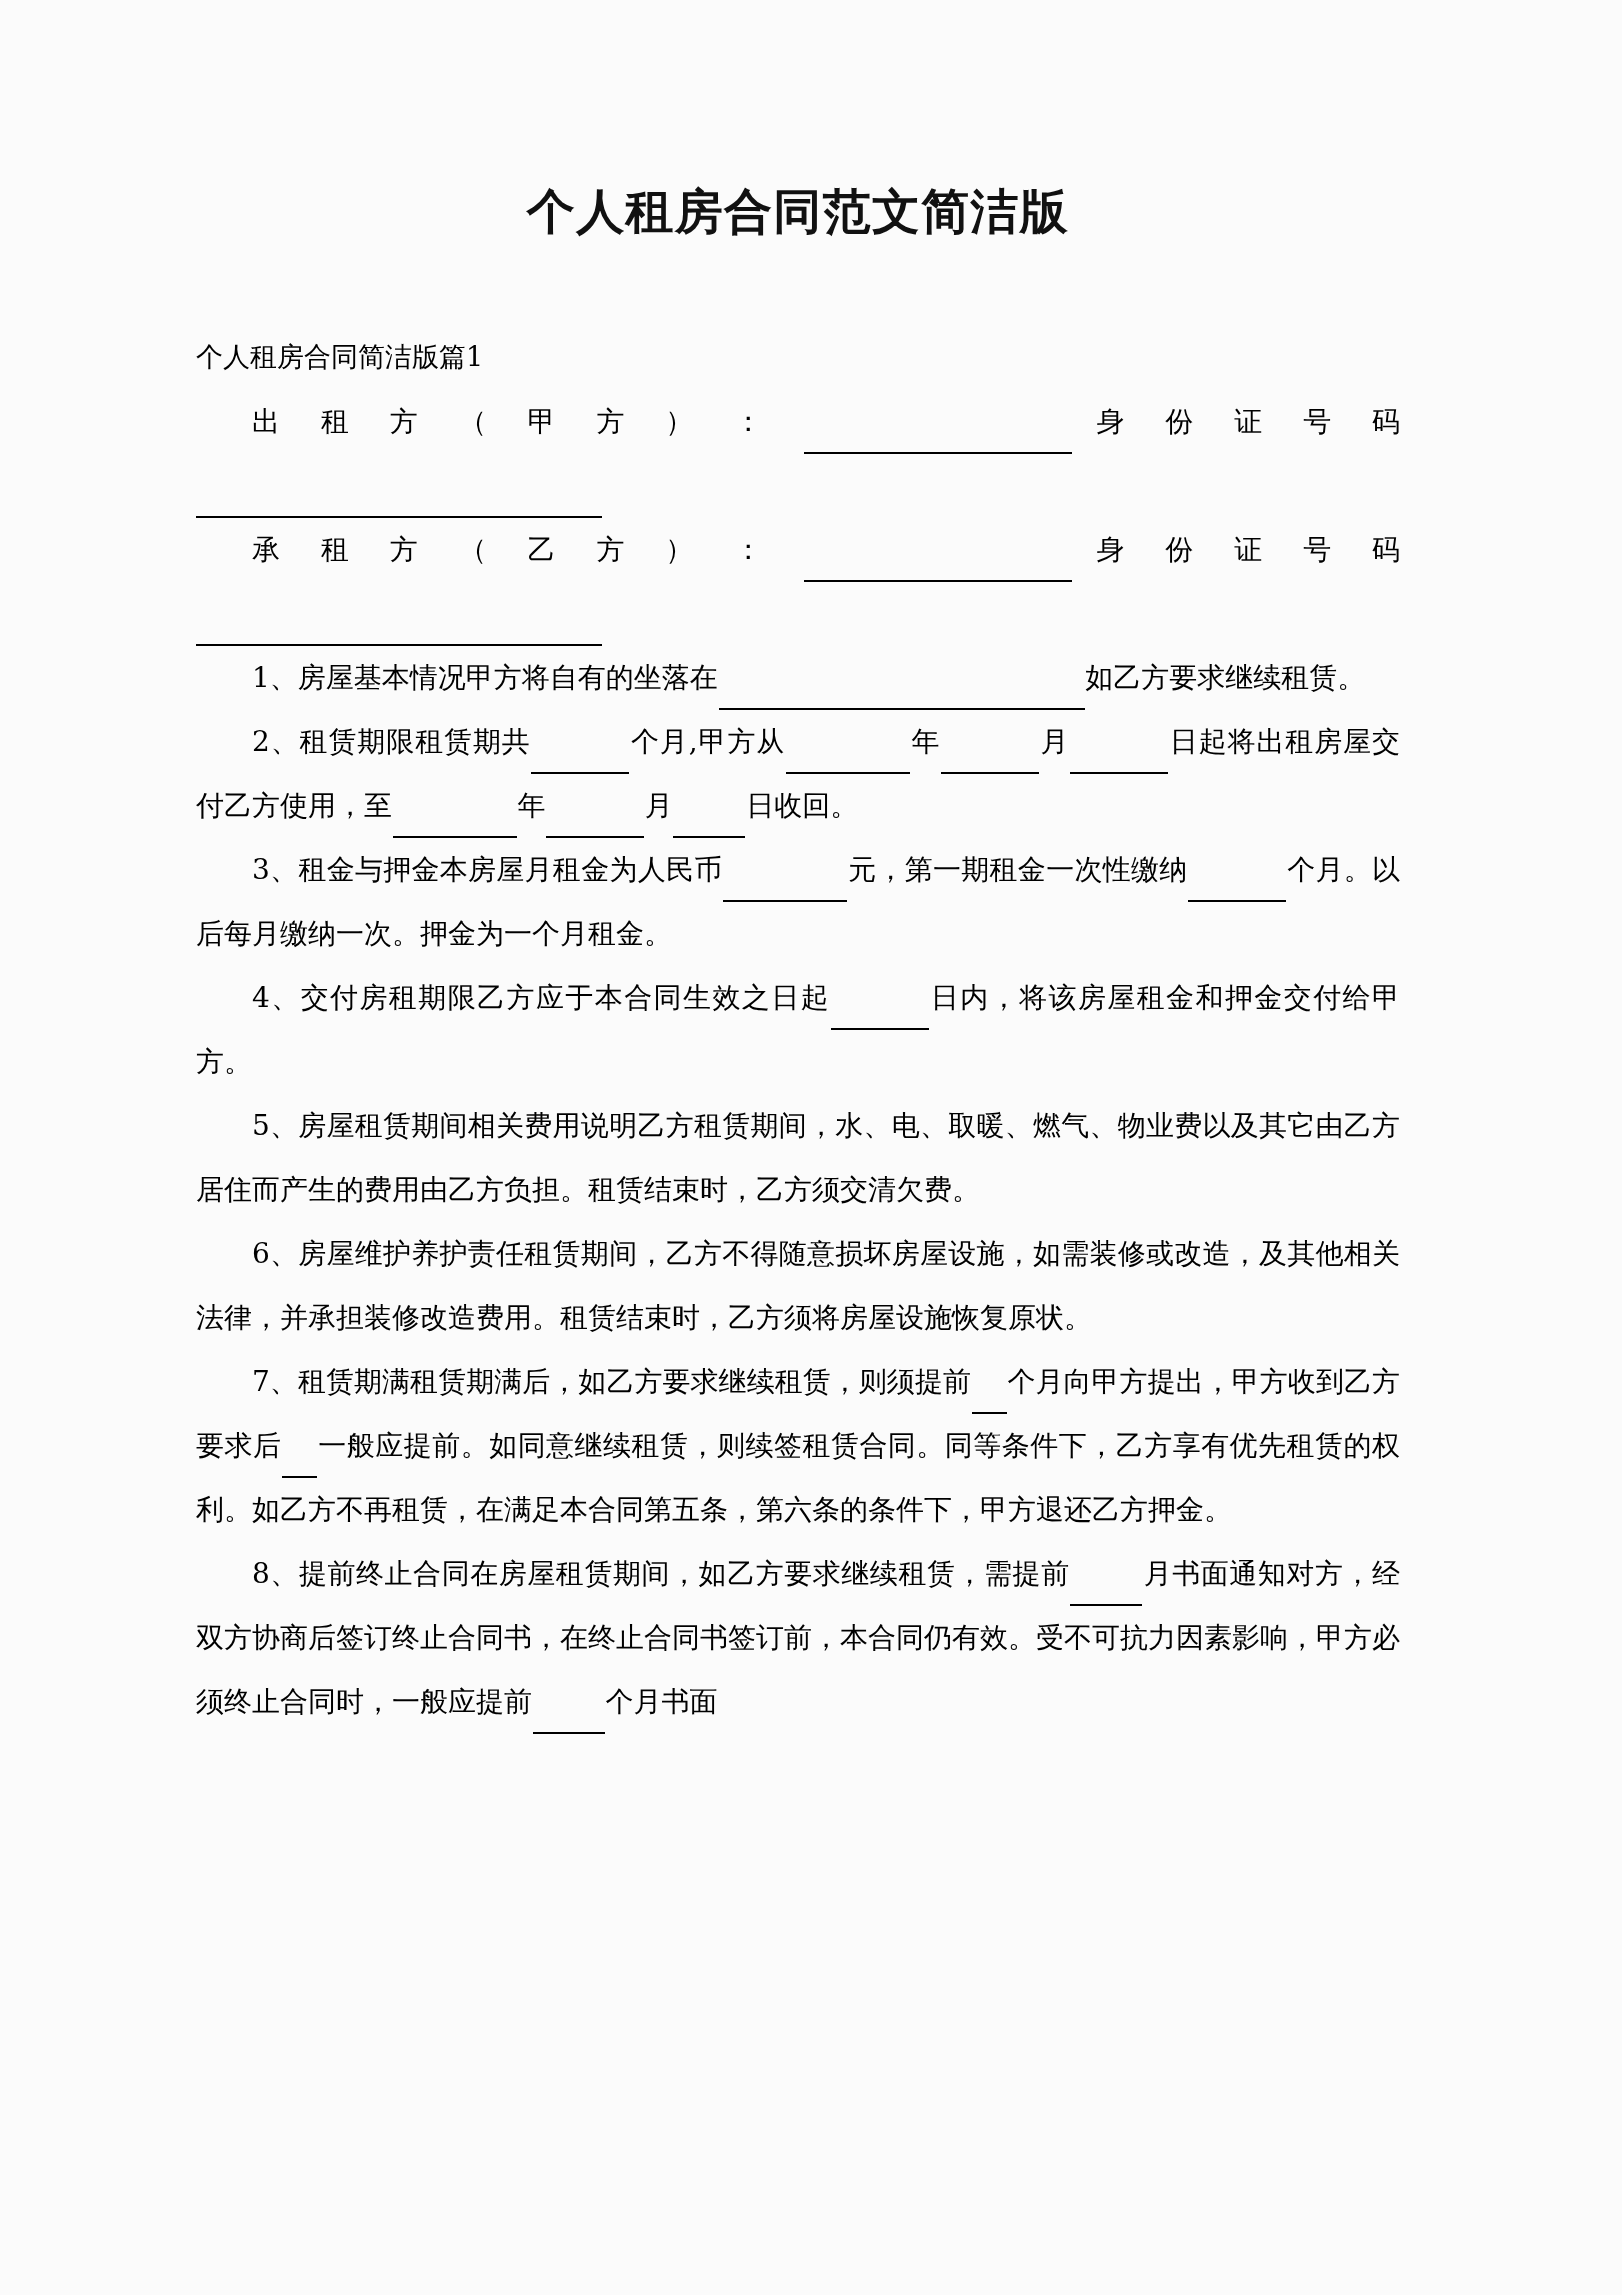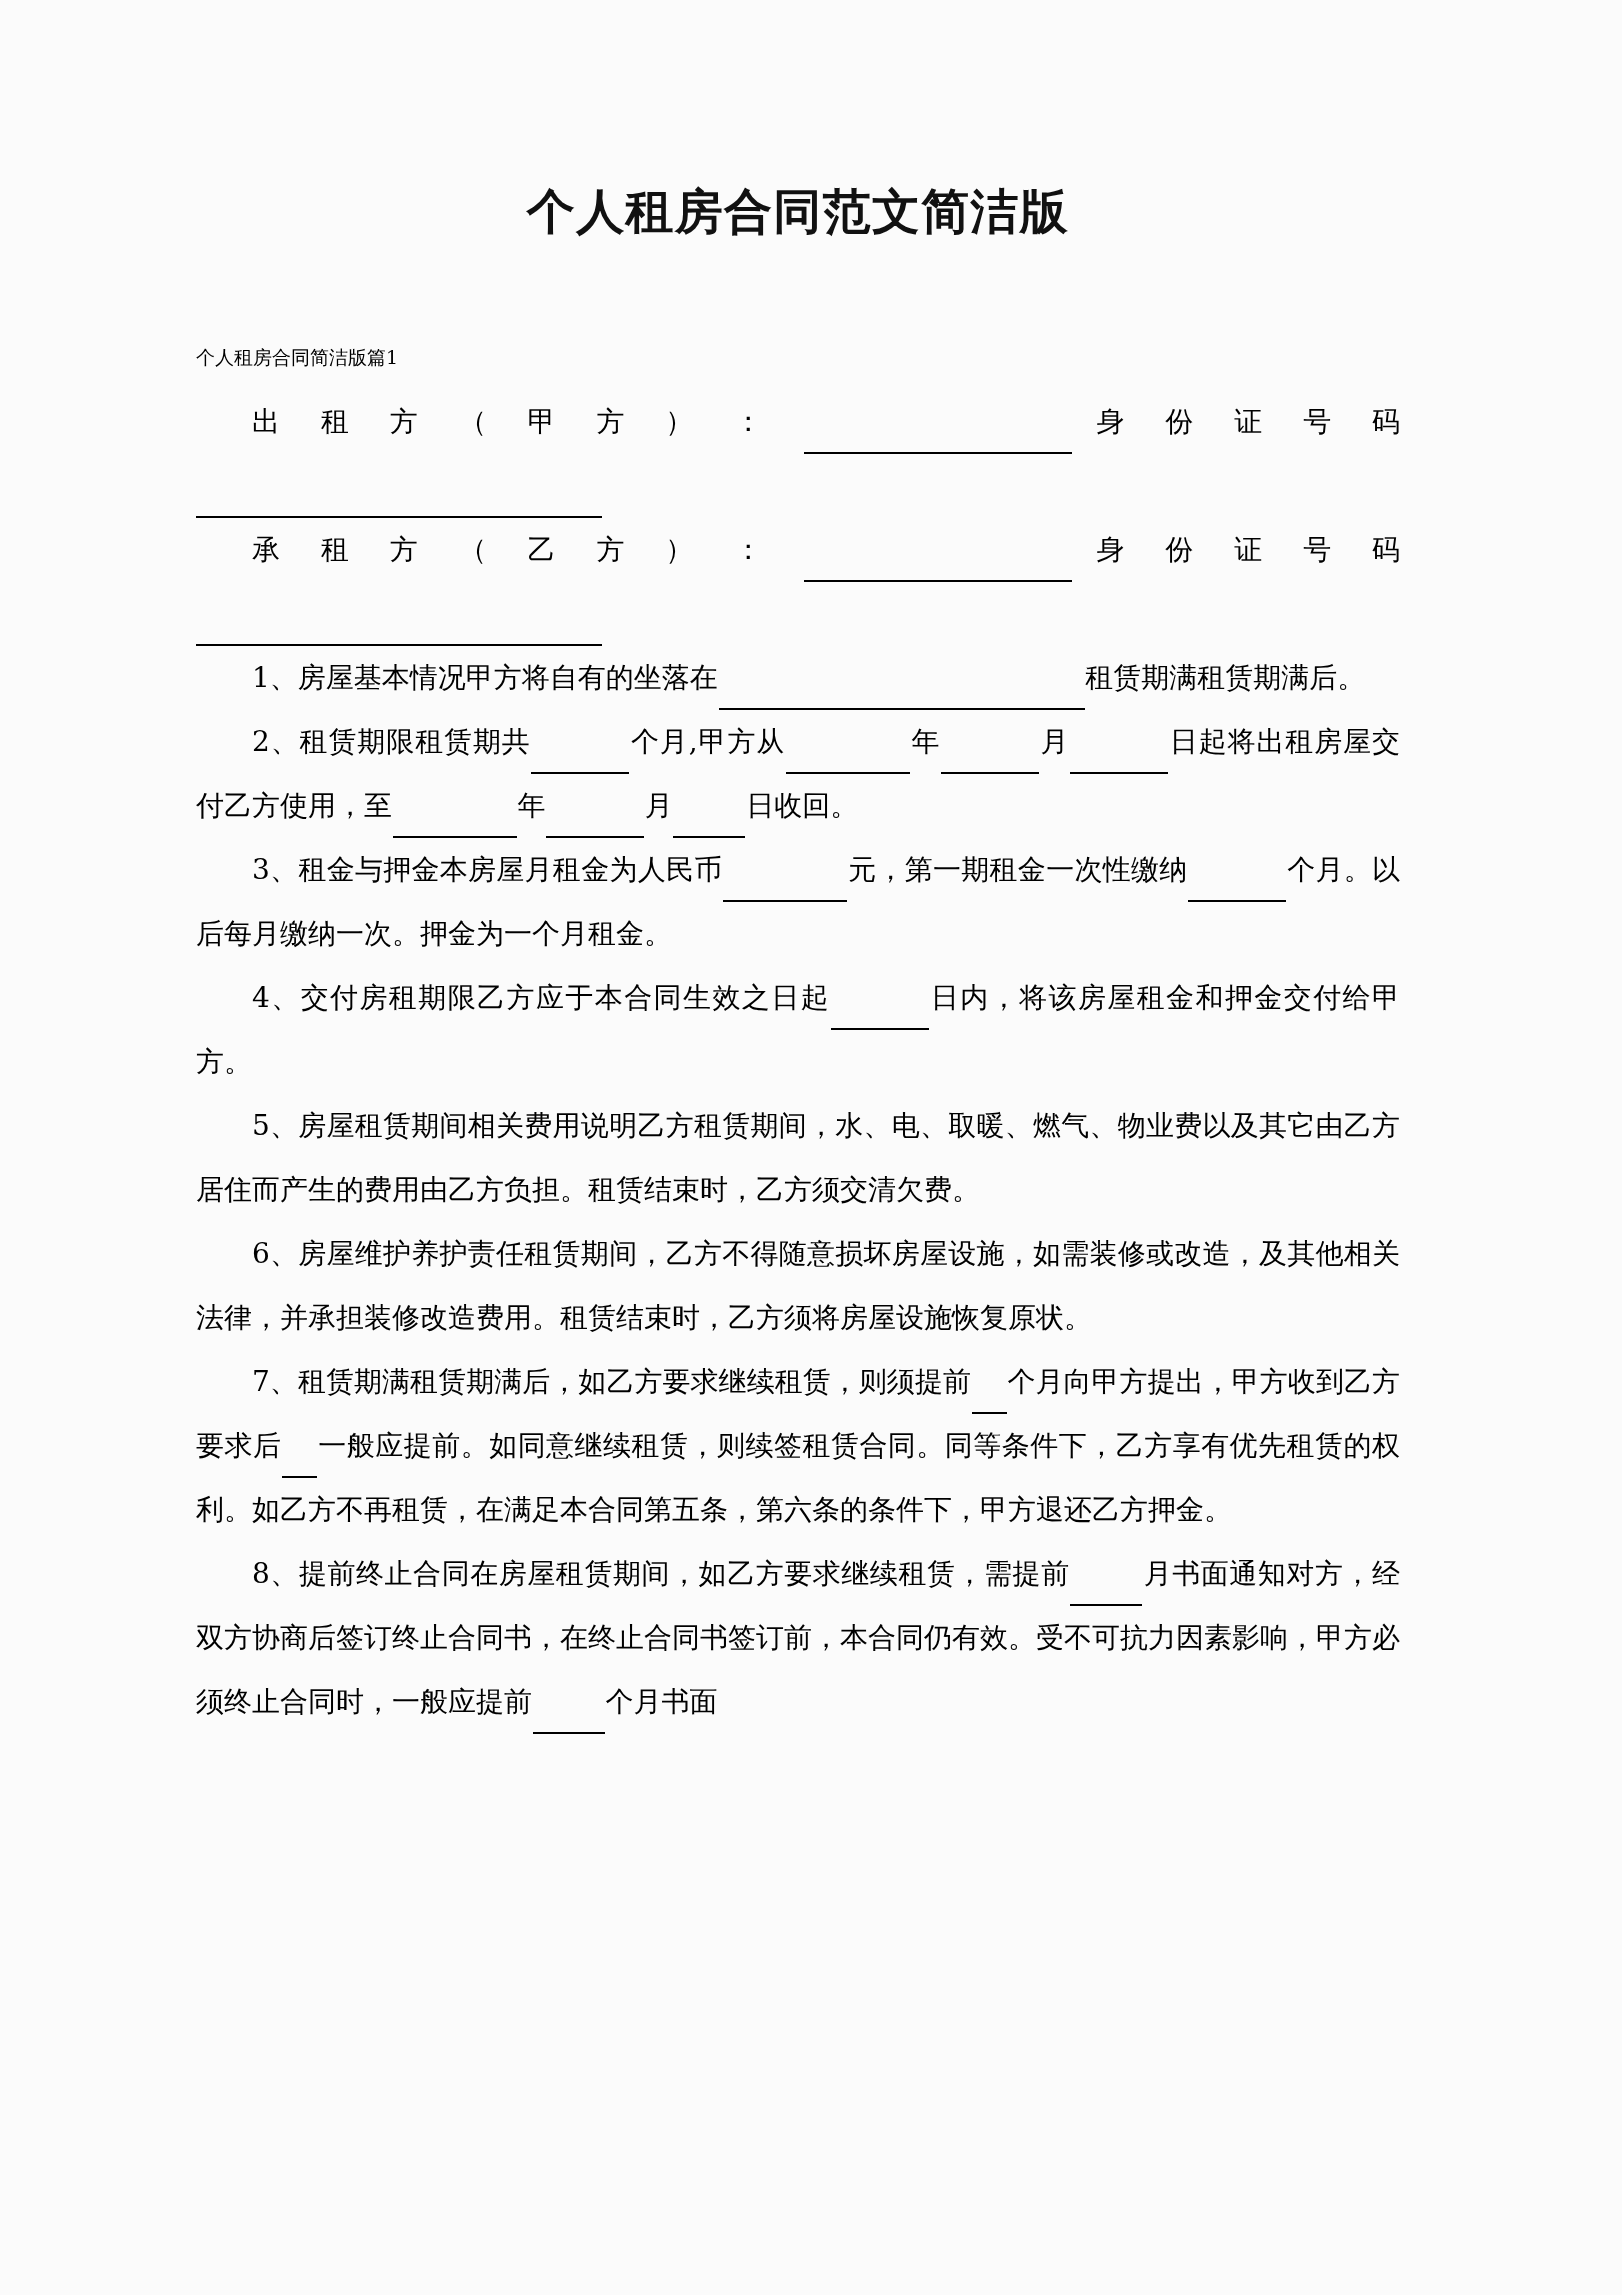--- a/index.html
+++ b/index.html
@@ -42,21 +42,21 @@
   }
 
   
   .body-area {
     margin-top: 84px;
     font-size: 28px;
     line-height: 64px;
   }
 
   .subtitle {
-    font-size: 19px;
+    font-size: 27px;
     line-height: 64px;
     margin: 0 0 1.3px 0;
     padding-left: 0;
   }
 
   
   .party-line {
     margin: 0;
     font-size: 28px;
     line-height: 64px;
@@ -130,21 +130,21 @@
         <span class="seg">承 租 方 （ 乙 方 ） ：</span>
         <span class="blk blk-xxl"></span>
         <span class="seg">身 份 证 号 码</span>
       </p>
       <p class="party-underline-row">
         <span class="long-rule"></span>
       </p>
 
 
       <div id="clause-list">
-          <p class="para"><span>1、</span><span>房屋基本情况甲方将自有的坐落在</span><span class="blk blk-huge"></span><span>租赁期满租赁期满后。</span></p>
+          <p class="para"><span>1、</span><span>房屋基本情况甲方将自有的坐落在</span><span class="blk blk-huge"></span><span>如乙方要求继续租赁。</span></p>
           <p class="para"><span>2、</span><span>租赁期限租赁期共</span><span class="blk blk-m"></span><span>个月,甲方从</span><span class="blk blk-l"></span><span>年</span><span class="blk blk-m"></span><span>月</span><span class="blk blk-m"></span><span>日起将出租房屋交付乙方使用，至</span><span class="blk blk-l"></span><span>年</span><span class="blk blk-m"></span><span>月</span><span class="blk blk-s"></span><span>日收回。</span></p>
           <p class="para"><span>3、</span><span>租金与押金本房屋月租金为人民币</span><span class="blk blk-l"></span><span>元，第一期租金一次性缴纳</span><span class="blk blk-m"></span><span>个月。以后每月缴纳一次。押金为一个月租金。</span></p>
           <p class="para"><span>4、</span><span>交付房租期限乙方应于本合同生效之日起</span><span class="blk blk-m"></span><span>日内，将该房屋租金和押金交付给甲方。</span></p>
           <p class="para"><span>5、</span><span>房屋租赁期间相关费用说明乙方租赁期间，水、电、取暖、燃气、物业费以及其它由乙方居住而产生的费用由乙方负担。租赁结束时，乙方须交清欠费。</span></p>
           <p class="para"><span>6、</span><span>房屋维护养护责任租赁期间，乙方不得随意损坏房屋设施，如需装修或改造，及其他相关法律，并承担装修改造费用。租赁结束时，乙方须将房屋设施恢复原状。</span></p>
           <p class="para"><span>7、</span><span>租赁期满租赁期满后，如乙方要求继续租赁，则须提前</span><span class="blk blk-xs"></span><span>个月向甲方提出，甲方收到乙方要求后</span><span class="blk blk-xs"></span><span>一般应提前。如同意继续租赁，则续签租赁合同。同等条件下，乙方享有优先租赁的权利。如乙方不再租赁，在满足本合同第五条，第六条的条件下，甲方退还乙方押金。</span></p>
           <p class="para"><span>8、</span><span>提前终止合同在房屋租赁期间，如乙方要求继续租赁，需提前</span><span class="blk blk-s"></span><span>月书面通知对方，经双方协商后签订终止合同书，在终止合同书签订前，本合同仍有效。受不可抗力因素影响，甲方必须终止合同时，一般应提前</span><span class="blk blk-s"></span><span>个月书面</span></p>
         </div>
 
     </div>

